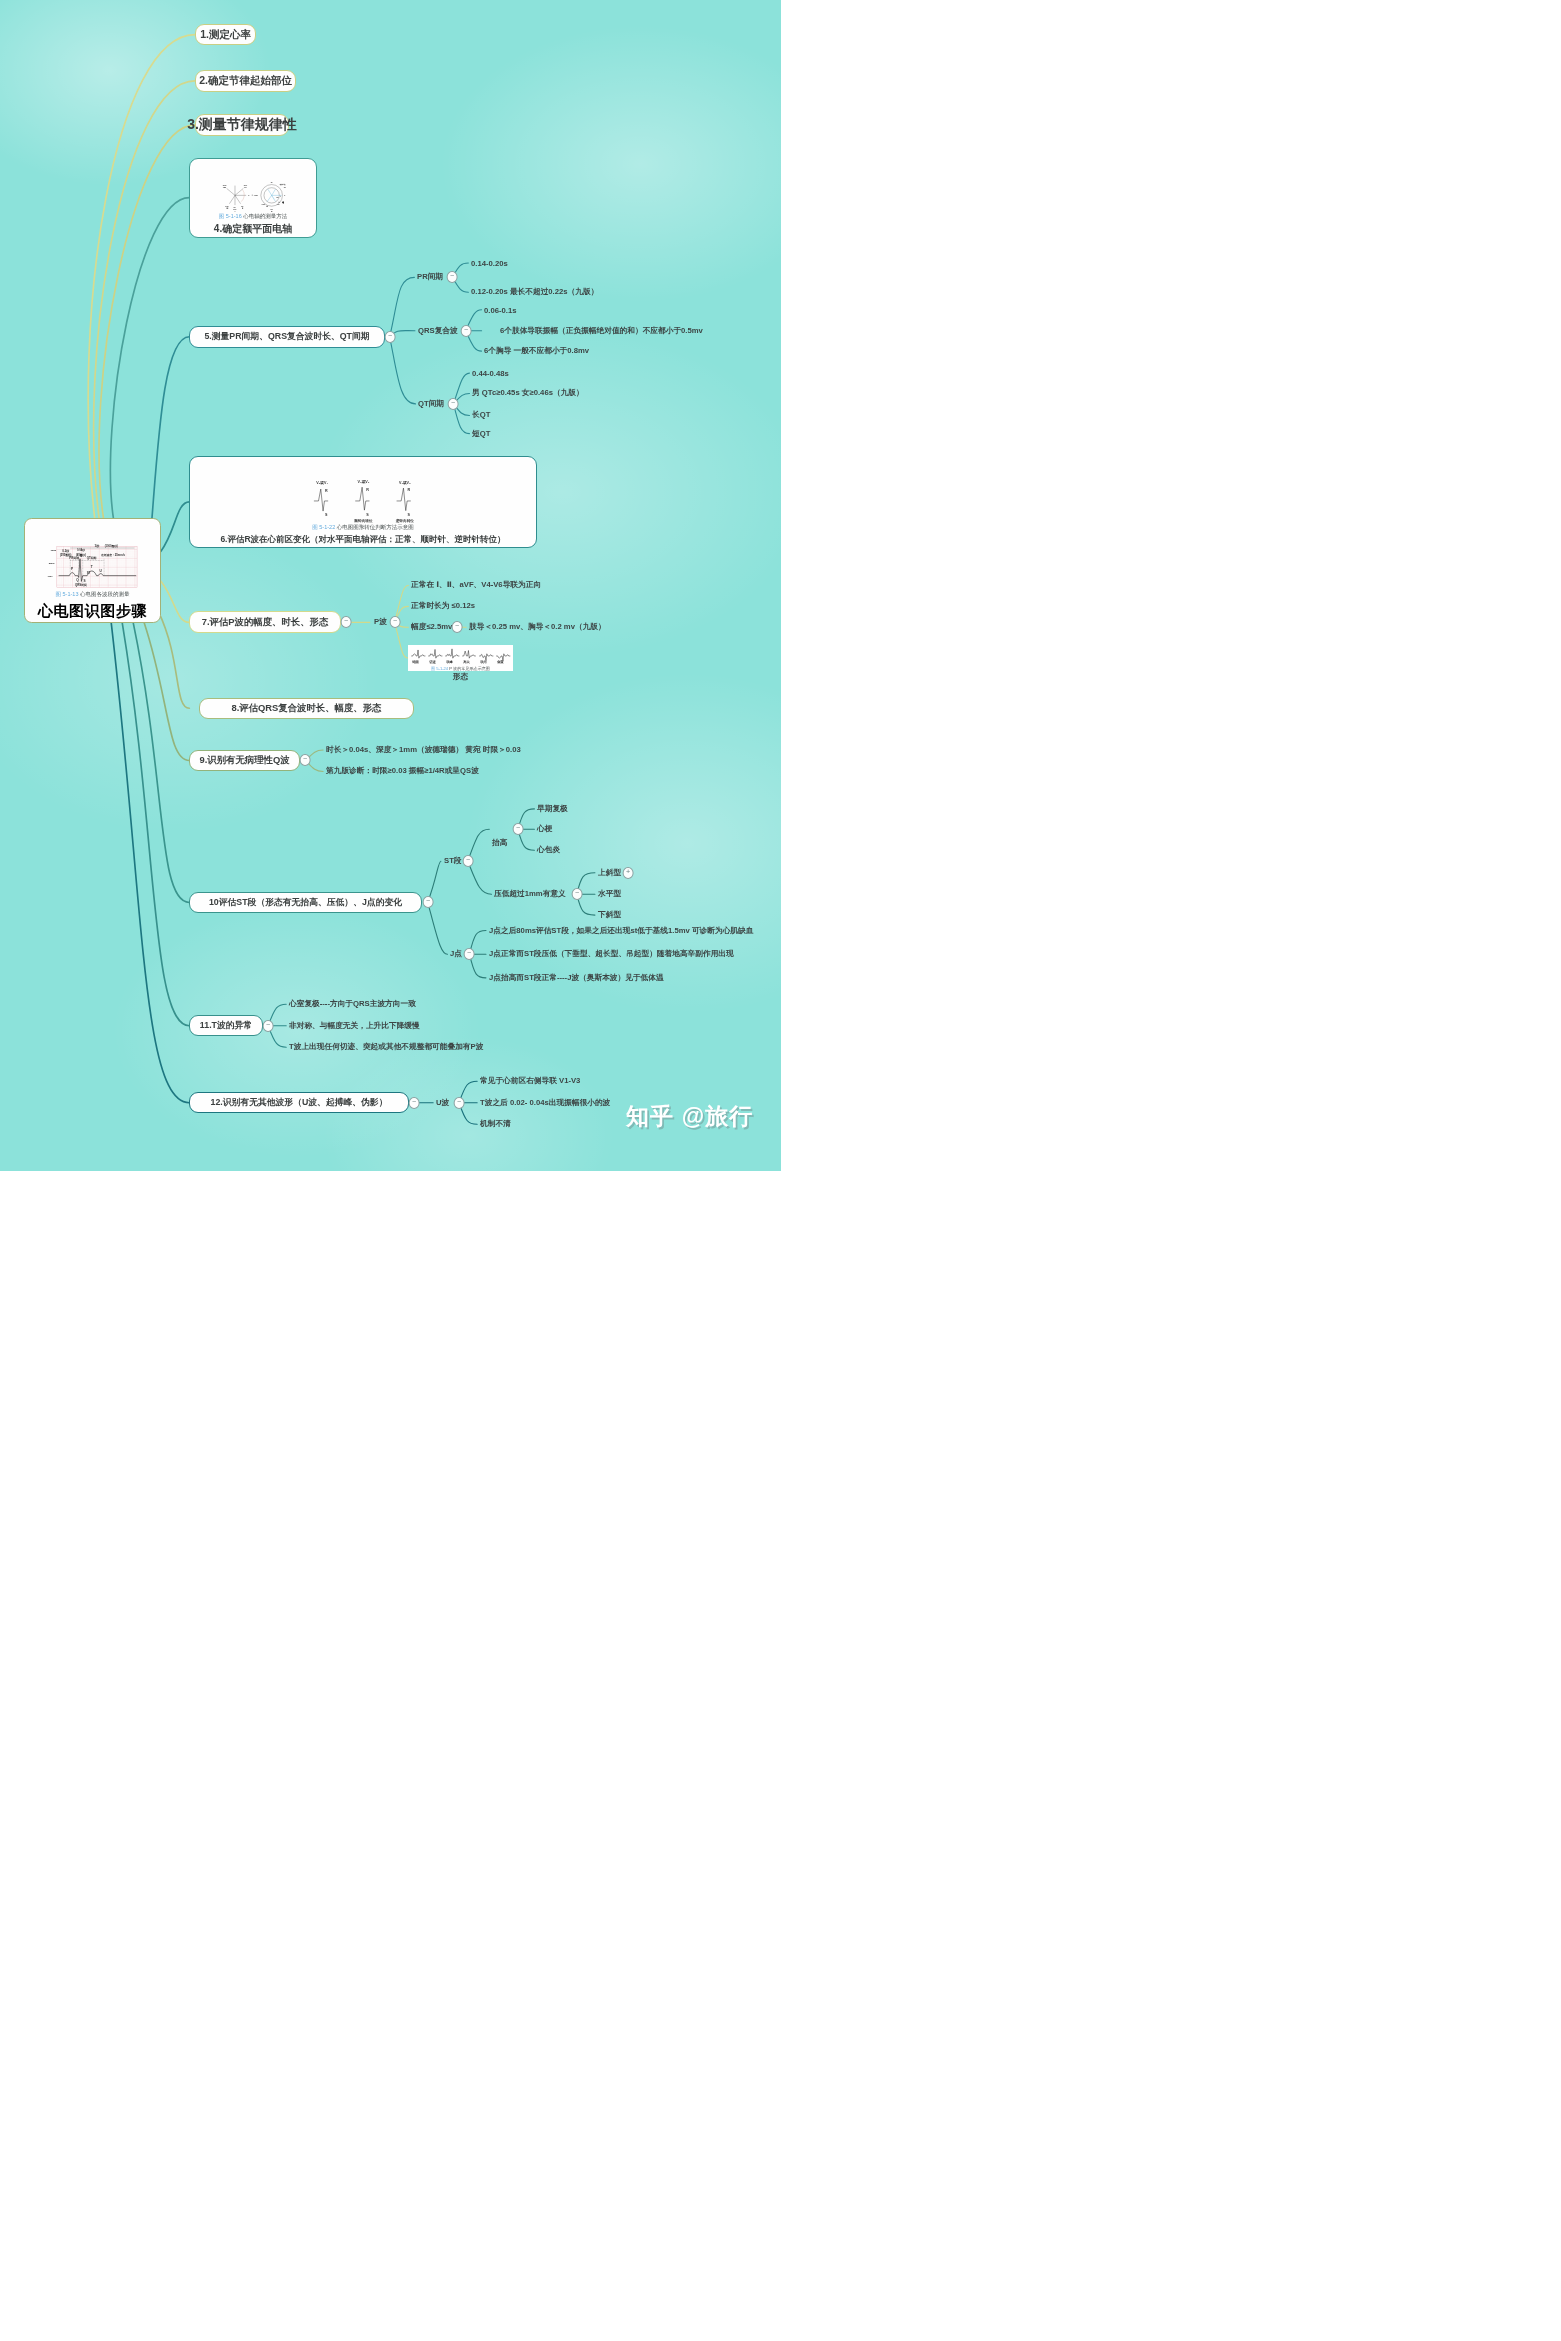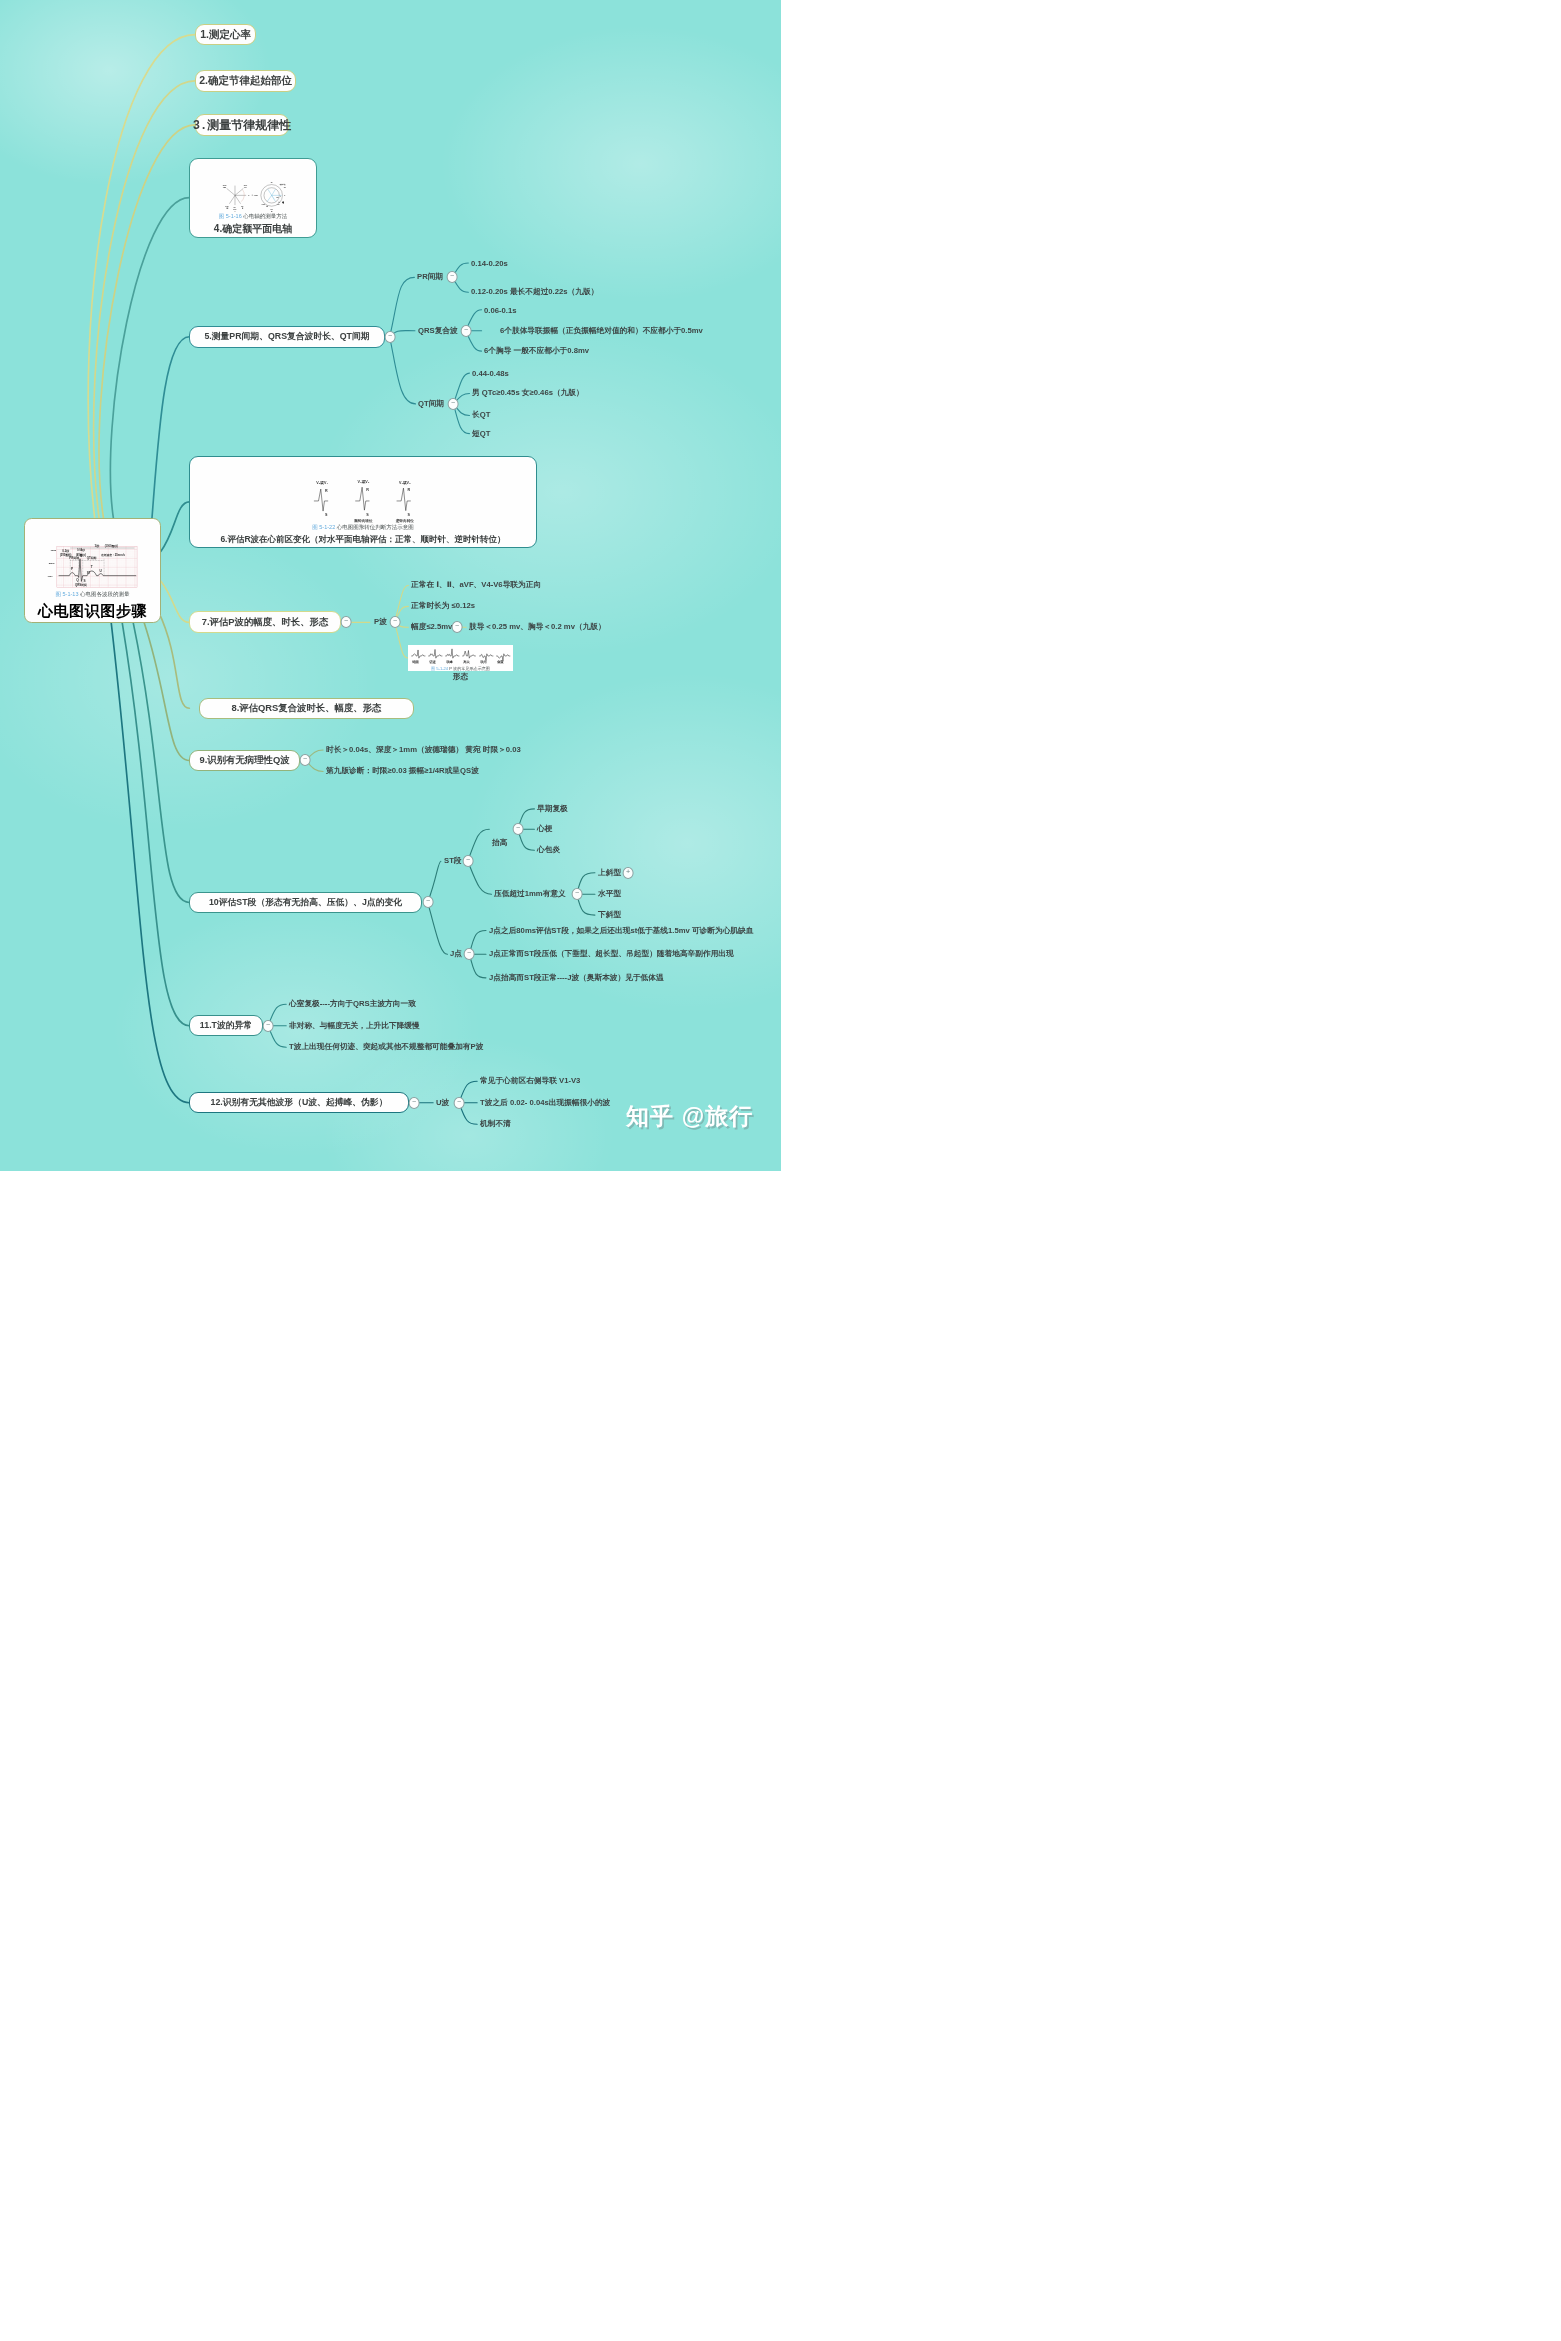--- a/index.html
+++ b/index.html
@@ -157,21 +157,21 @@
     </div>
     <div class="root-title">心电图识图步骤</div>
   </div>
 
   <div class="topic" style="left:195px;top:24px;width:61px;height:21px;border-color:#c9cf84;font-size:10.5px;">
     <span>1.测定心率</span>
     </div>
   <div class="topic" style="left:195px;top:70px;width:101px;height:22px;border-color:#c9cf84;font-size:10.5px;">
     <span>2.确定节律起始部位</span>
     </div>
-  <div class="topic" style="left:195px;top:114px;width:94px;height:22px;border-color:#c9cf84;font-size:12px;font-family:Liberation Mono, monospace;">
+  <div class="topic" style="left:195px;top:114px;width:94px;height:22px;border-color:#c9cf84;font-size:14px;">
     <span>3.测量节律规律性</span>
     </div>
 
   <div class="topic col" style="left:189px;top:158px;width:128px;height:80px;border-color:#3f9c94;">
     <svg width="119" height="50" viewBox="0 0 222 92">
       <g stroke="#444" stroke-width="0.9">
         <line x1="58" y1="44" x2="90" y2="44"></line>
           <line x1="58" y1="44" x2="58" y2="16"></line>
         <line x1="58" y1="44" x2="34" y2="24"></line>
           <line x1="58" y1="44" x2="82" y2="24"></line>

